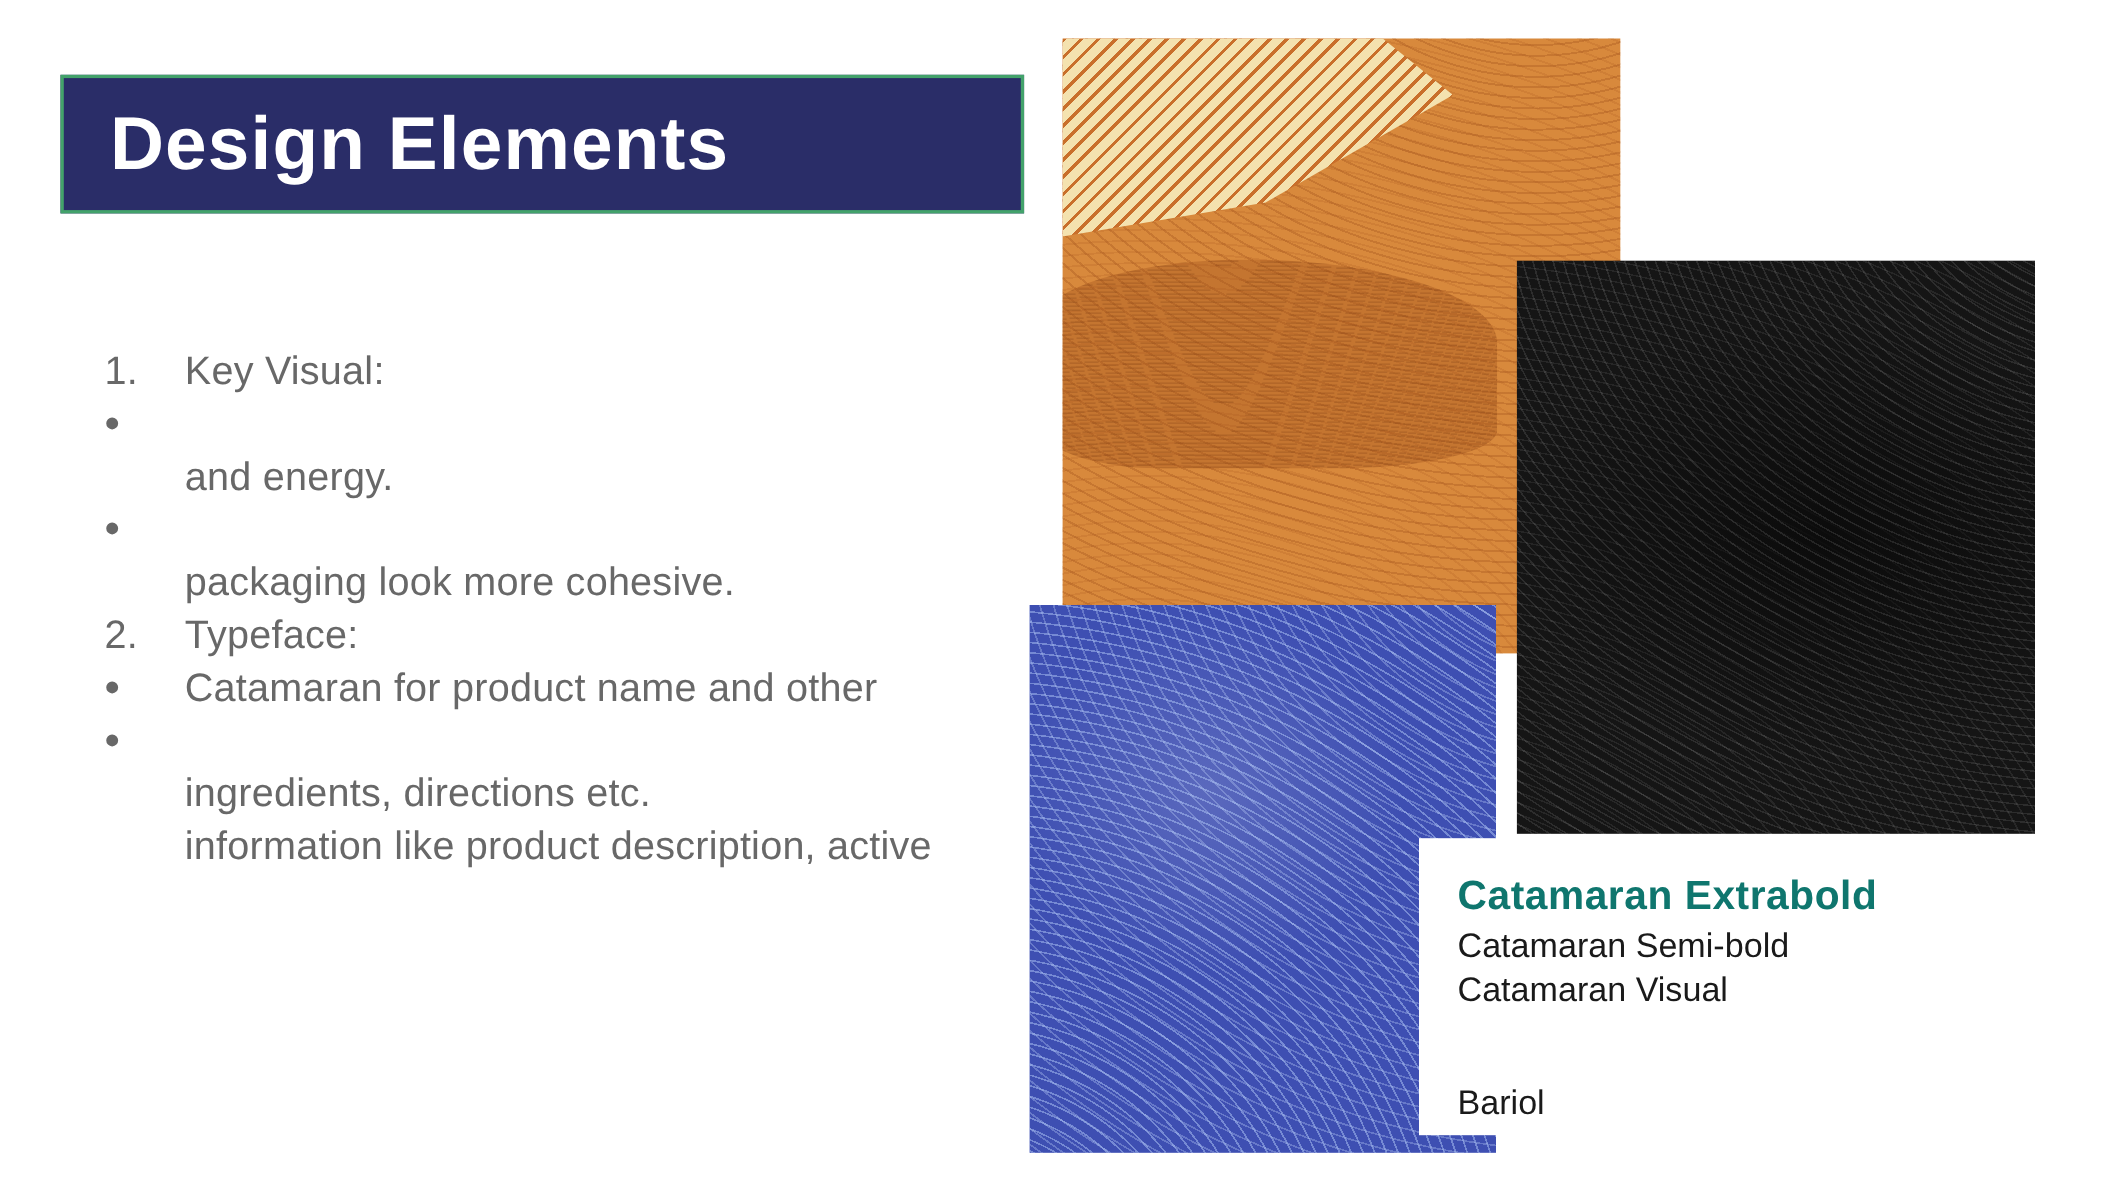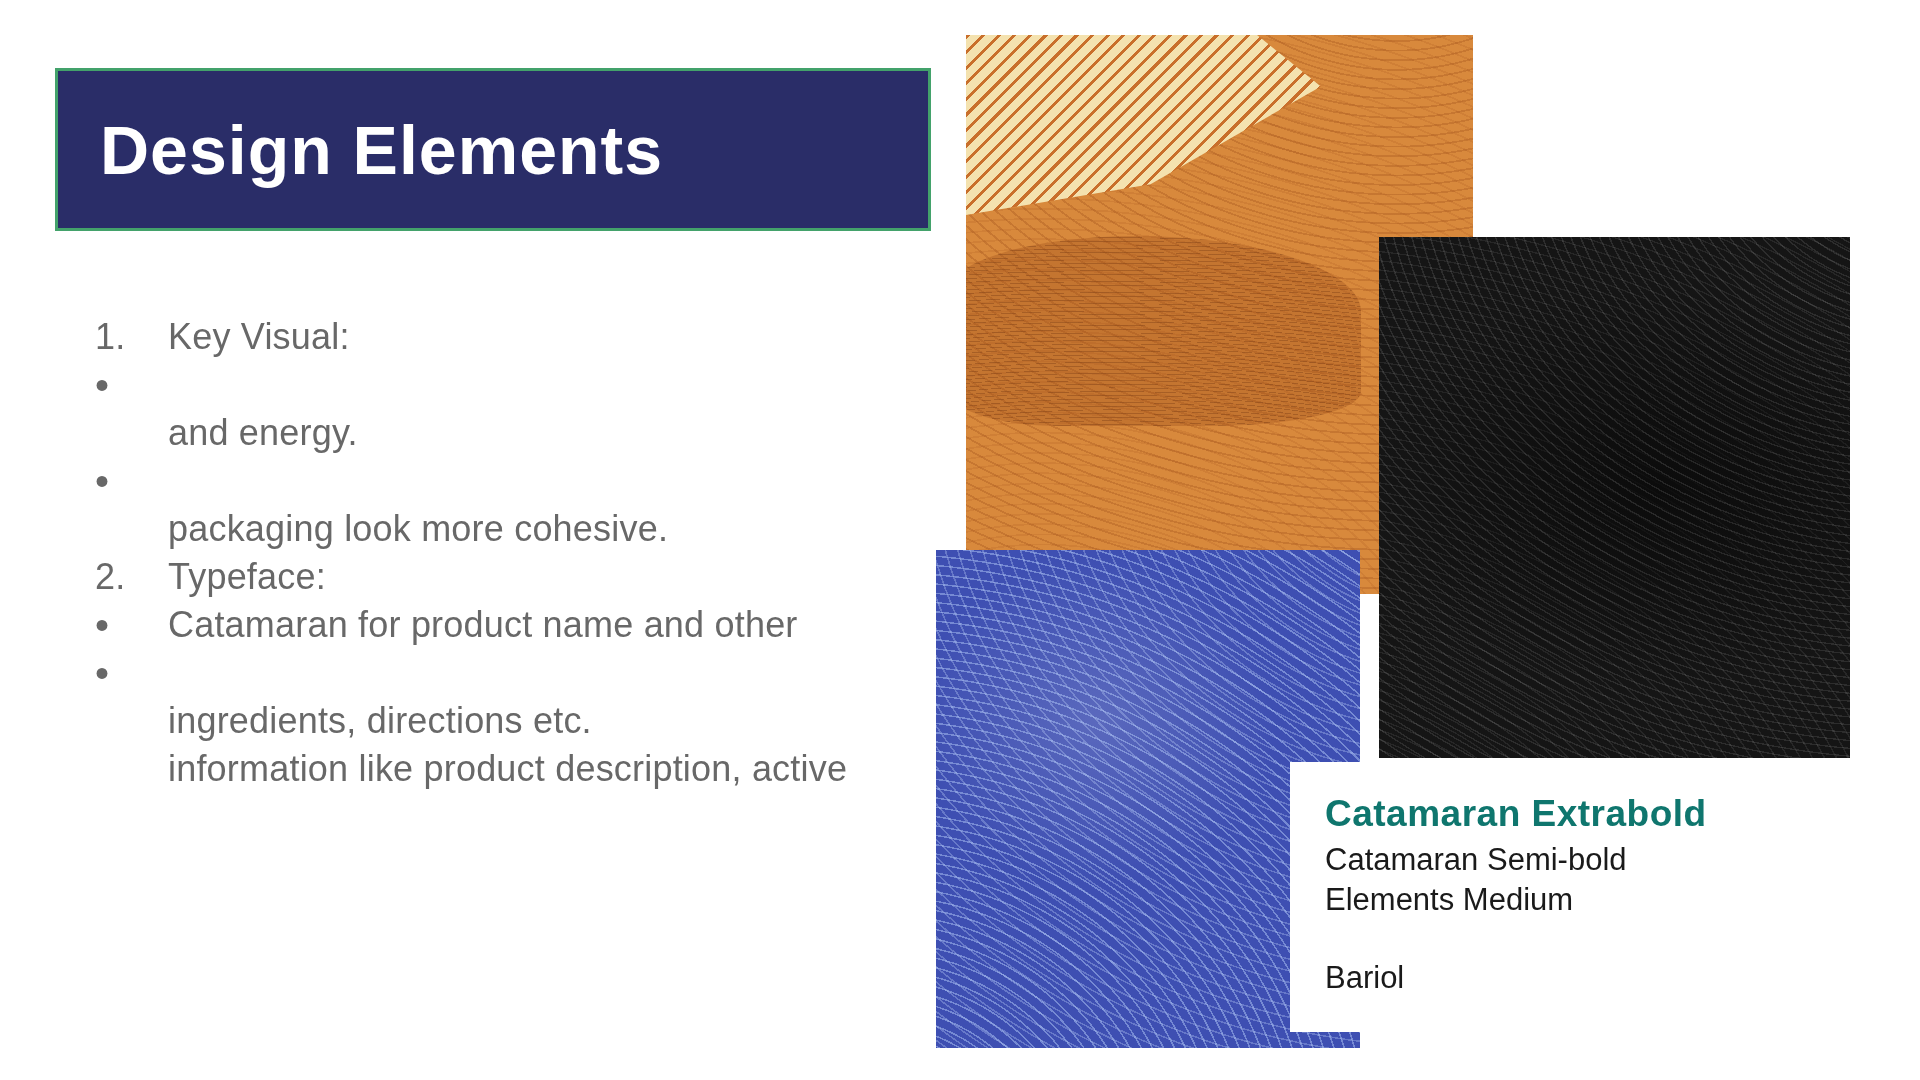--- a/index.html
+++ b/index.html
@@ -3,21 +3,21 @@
 <meta charset="utf-8">
 <style>
   html,body{margin:0;padding:0;}
   body{
     width:1920px;height:1080px;position:relative;overflow:hidden;
     background:#ffffff;
     font-family:"Liberation Sans", sans-serif;
   }
   
   .header-box{
-    position:absolute;left:55px;top:68px;width:876px;height:163px;
+    position:absolute;left:55px;top:68px;width:876px;height:126px;
     box-sizing:border-box;background:#2a2d68;border:3px solid #43a26b;
     display:flex;align-items:center;padding-left:42px;
   }
   .header-box .title{
     color:#ffffff;font-size:68px;font-weight:800;letter-spacing:1px;
     font-family:"Liberation Sans", sans-serif;
   }
   
   .bullet-list{
     position:absolute;left:95px;top:313px;width:860px;
@@ -75,21 +75,21 @@
   .type-card .extrabold{
     color:#0f766e;font-size:37px;font-weight:700;line-height:52px;letter-spacing:.5px;
   }
   .type-card .semibold{
     color:#1a1a1a;font-size:31px;font-weight:400;line-height:40px;
   }
   .type-card .medium{
     color:#1a1a1a;font-size:31px;font-weight:500;line-height:40px;
   }
   .type-card .bariol{
-    color:#1a1a1a;font-size:31px;font-weight:400;line-height:40px;margin-top:38px;
+    color:#1a1a1a;font-size:31px;font-weight:400;line-height:40px;margin-top:63px;
   }
 </style>
 </head>
 <body>
 
 <div class="header-box">
   <span class="title">Design Elements</span>
 </div>
 
 <div class="bullet-list">
@@ -137,15 +137,15 @@
   <div class="midband"></div>
 </div>
 
 <div class="art art-black"></div>
 
 <div class="art art-blue"></div>
 
 <div class="type-card">
   <div class="extrabold">Catamaran Extrabold</div>
   <div class="semibold">Catamaran Semi-bold</div>
-  <div class="medium">Elements Medium</div>
+  <div class="medium">Catamaran Visual</div>
   <div class="bariol">Bariol</div>
 </div>
 
 </body></html>

